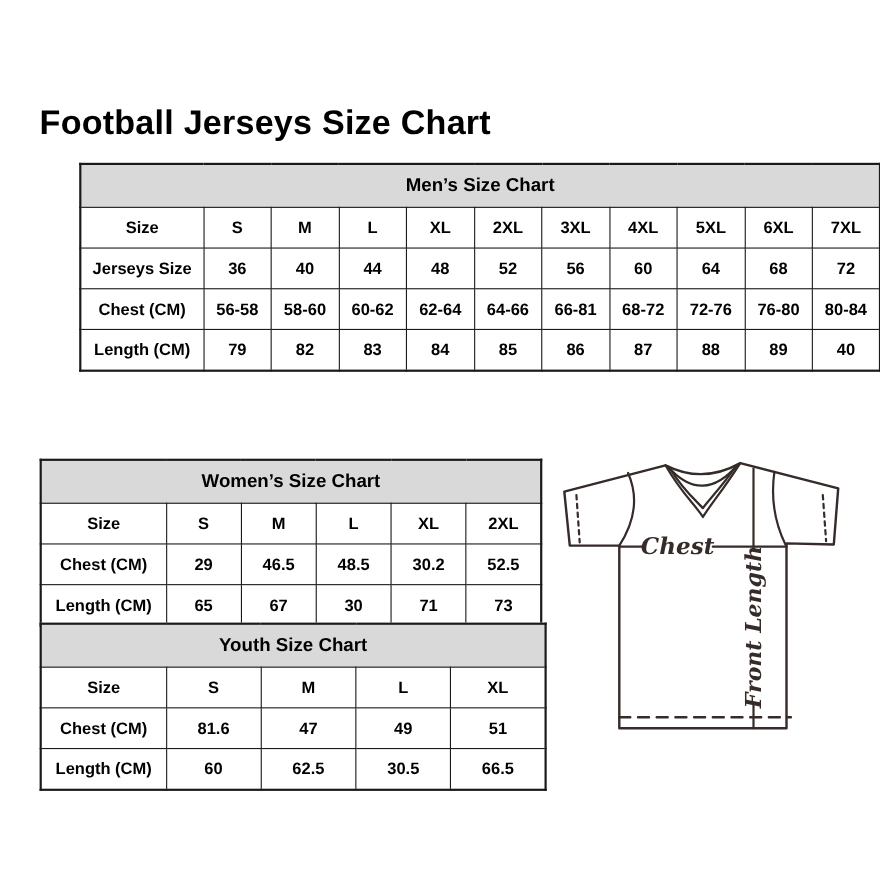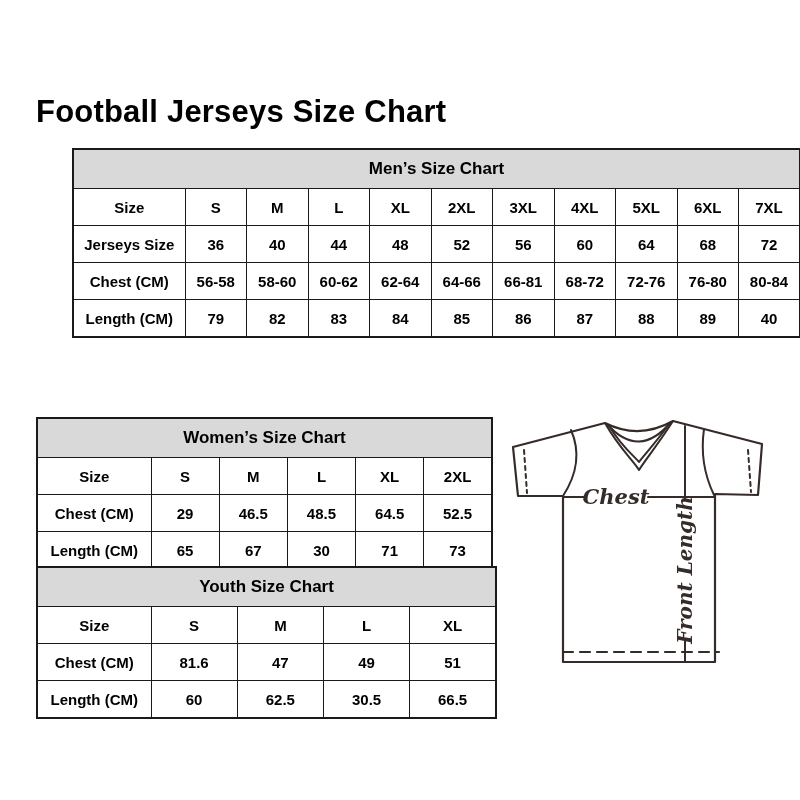--- a/index.html
+++ b/index.html
@@ -135,21 +135,21 @@
           <td>M</td>
           <td>L</td>
           <td>XL</td>
           <td>2XL</td>
         </tr>
         <tr>
           <th scope="row">Chest (CM)</th>
           <td>29</td>
           <td>46.5</td>
           <td>48.5</td>
-          <td>64.5</td>
+          <td>30.2</td>
           <td>52.5</td>
         </tr>
         <tr>
           <th scope="row">Length (CM)</th>
           <td>65</td>
           <td>67</td>
           <td>30</td>
           <td>71</td>
           <td>73</td>
         </tr>

